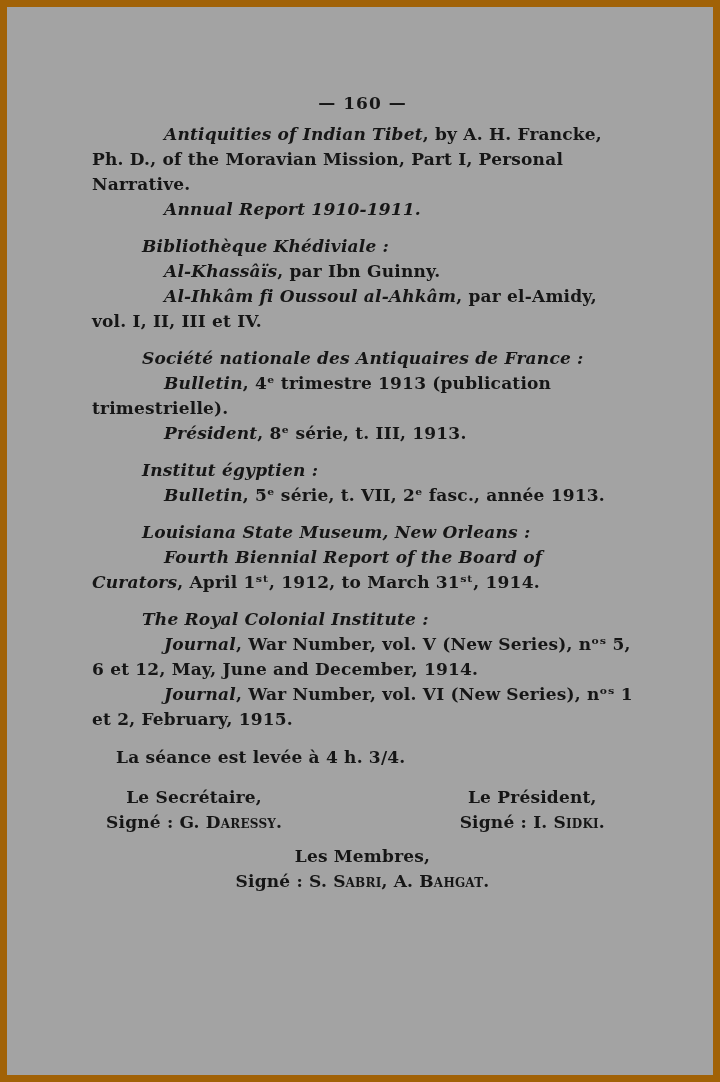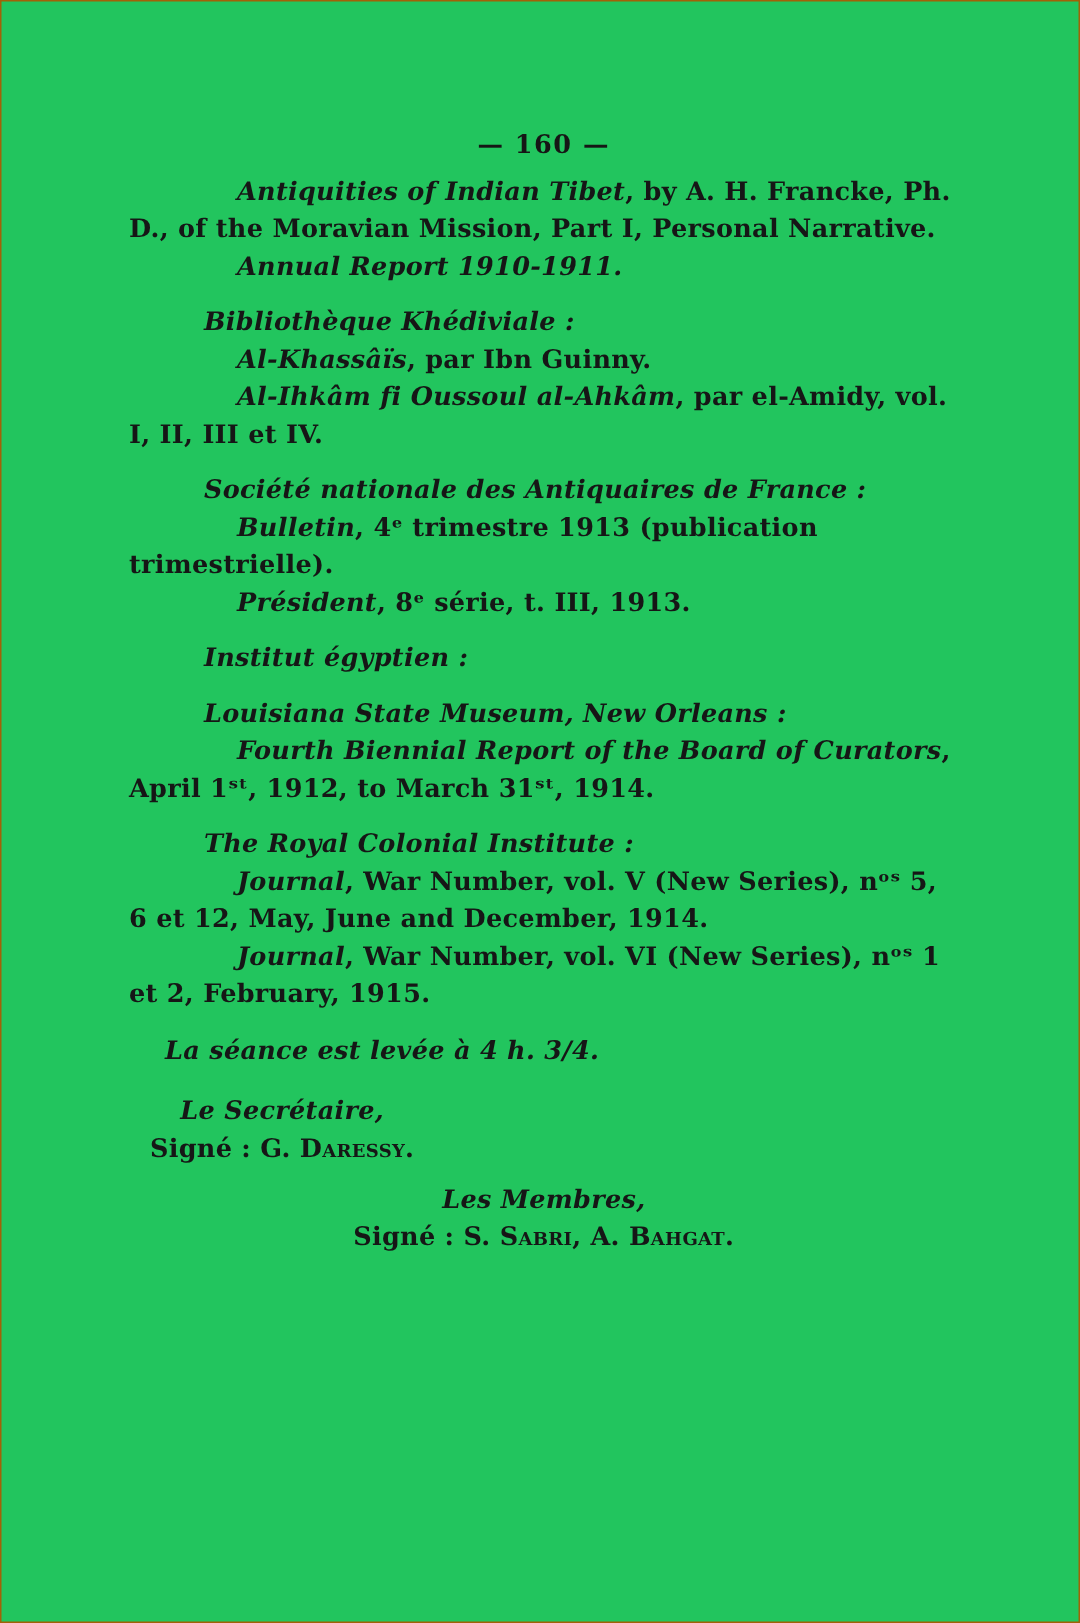--- a/index.html
+++ b/index.html
@@ -1,22 +1,22 @@
 <!DOCTYPE html>
 <html><head>
 <meta charset="utf-8">
 <style>
   * { margin: 0; padding: 0; box-sizing: border-box; }
   html, body { background: #ffffff; }
   .page {
     position: relative;
     width: 720px;
     height: 1082px;
-    background: #22c55e;
-    border: 1px solid #a16207;
+    background: #a3a3a3;
+    border: 7px solid #a16207;
     font-family: "DejaVu Serif", "Liberation Serif", serif;
     font-weight: 700;
     color: #161616;
     font-size: 17px;
     line-height: 25px;
     letter-spacing: 0.2px;
     padding: 84px 80px 0 85px;
     overflow: hidden;
   }
   .pageno {
@@ -26,29 +26,29 @@
   }
   p.entry, p.para {
     text-indent: 24px; 
   }
   p.heading {
     text-indent: 50px;
     margin-top: 12px;
     font-style: italic;
   }
   .it { font-style: italic; margin-left: 48px; }
-  .closing { margin-top: 13px; text-indent: 24px; font-style: italic; }
+  .closing { margin-top: 13px; text-indent: 24px; }
   .sig-row {
     margin-top: 15px;
     display: flex;
     justify-content: space-between;
     align-items: flex-start;
   }
   .sig { text-align: center; }
-  .sig .role { font-style: italic; }
+  .sig .role { }
   .sig-left  { margin-left: 14px; }
   .sig-right { margin-right: 28px; }
   .sig-center { margin-top: 9px; text-align: center; }
   .sc { font-variant: small-caps; }
 </style>
 </head>
 <body>
 
 <div class="page">
 
@@ -60,35 +60,40 @@
 
   <p class="heading">Bibliothèque Khédiviale :</p>
   <p class="entry"><span class="it">Al-Khassâïs</span><span>, par Ibn Guinny.</span></p>
   <p class="entry"><span class="it">Al-Ihkâm fi Oussoul al-Ahkâm</span><span>, par el-Amidy, vol. I, II, III et IV.</span></p>
 
   <p class="heading">Société nationale des Antiquaires de France :</p>
   <p class="entry"><span class="it">Bulletin</span><span>, 4ᵉ trimestre 1913 (publication trimestrielle).</span></p>
   <p class="entry"><span class="it">Président</span><span>, 8ᵉ série, t. III, 1913.</span></p>
 
   <p class="heading">Institut égyptien :</p>
+  <p class="entry"><span class="it">Bulletin</span><span>, 5ᵉ série, t. VII, 2ᵉ fasc., année 1913.</span></p>
 
   <p class="heading">Louisiana State Museum, New Orleans :</p>
   <p class="entry"><span class="it">Fourth Biennial Report of the Board of Curators</span><span>, April 1ˢᵗ, 1912, to March 31ˢᵗ, 1914.</span></p>
 
   <p class="heading">The Royal Colonial Institute :</p>
   <p class="entry"><span class="it">Journal</span><span>, War Number, vol. V (New Series), nᵒˢ 5, 6 et 12, May, June and December, 1914.</span></p>
   <p class="entry"><span class="it">Journal</span><span>, War Number, vol. VI (New Series), nᵒˢ 1 et 2, February, 1915.</span></p>
 
   <p class="closing">La séance est levée à 4 h. 3/4.</p>
 
   <div class="sig-row">
     <div class="sig sig-left">
       <div class="role">Le Secrétaire,</div>
       <div class="name"><span>Signé : G. </span><span class="sc">Daressy.</span></div>
     </div>
+    <div class="sig sig-right">
+      <div class="role">Le Président,</div>
+      <div class="name"><span>Signé : I. </span><span class="sc">Sidki.</span></div>
+    </div>
   </div>
 
   <div class="sig sig-center">
     <div class="role">Les Membres,</div>
     <div class="name"><span>Signé : S. </span><span class="sc">Sabri, A. Bahgat.</span></div>
   </div>
 
 </div>
 
 </body></html>

